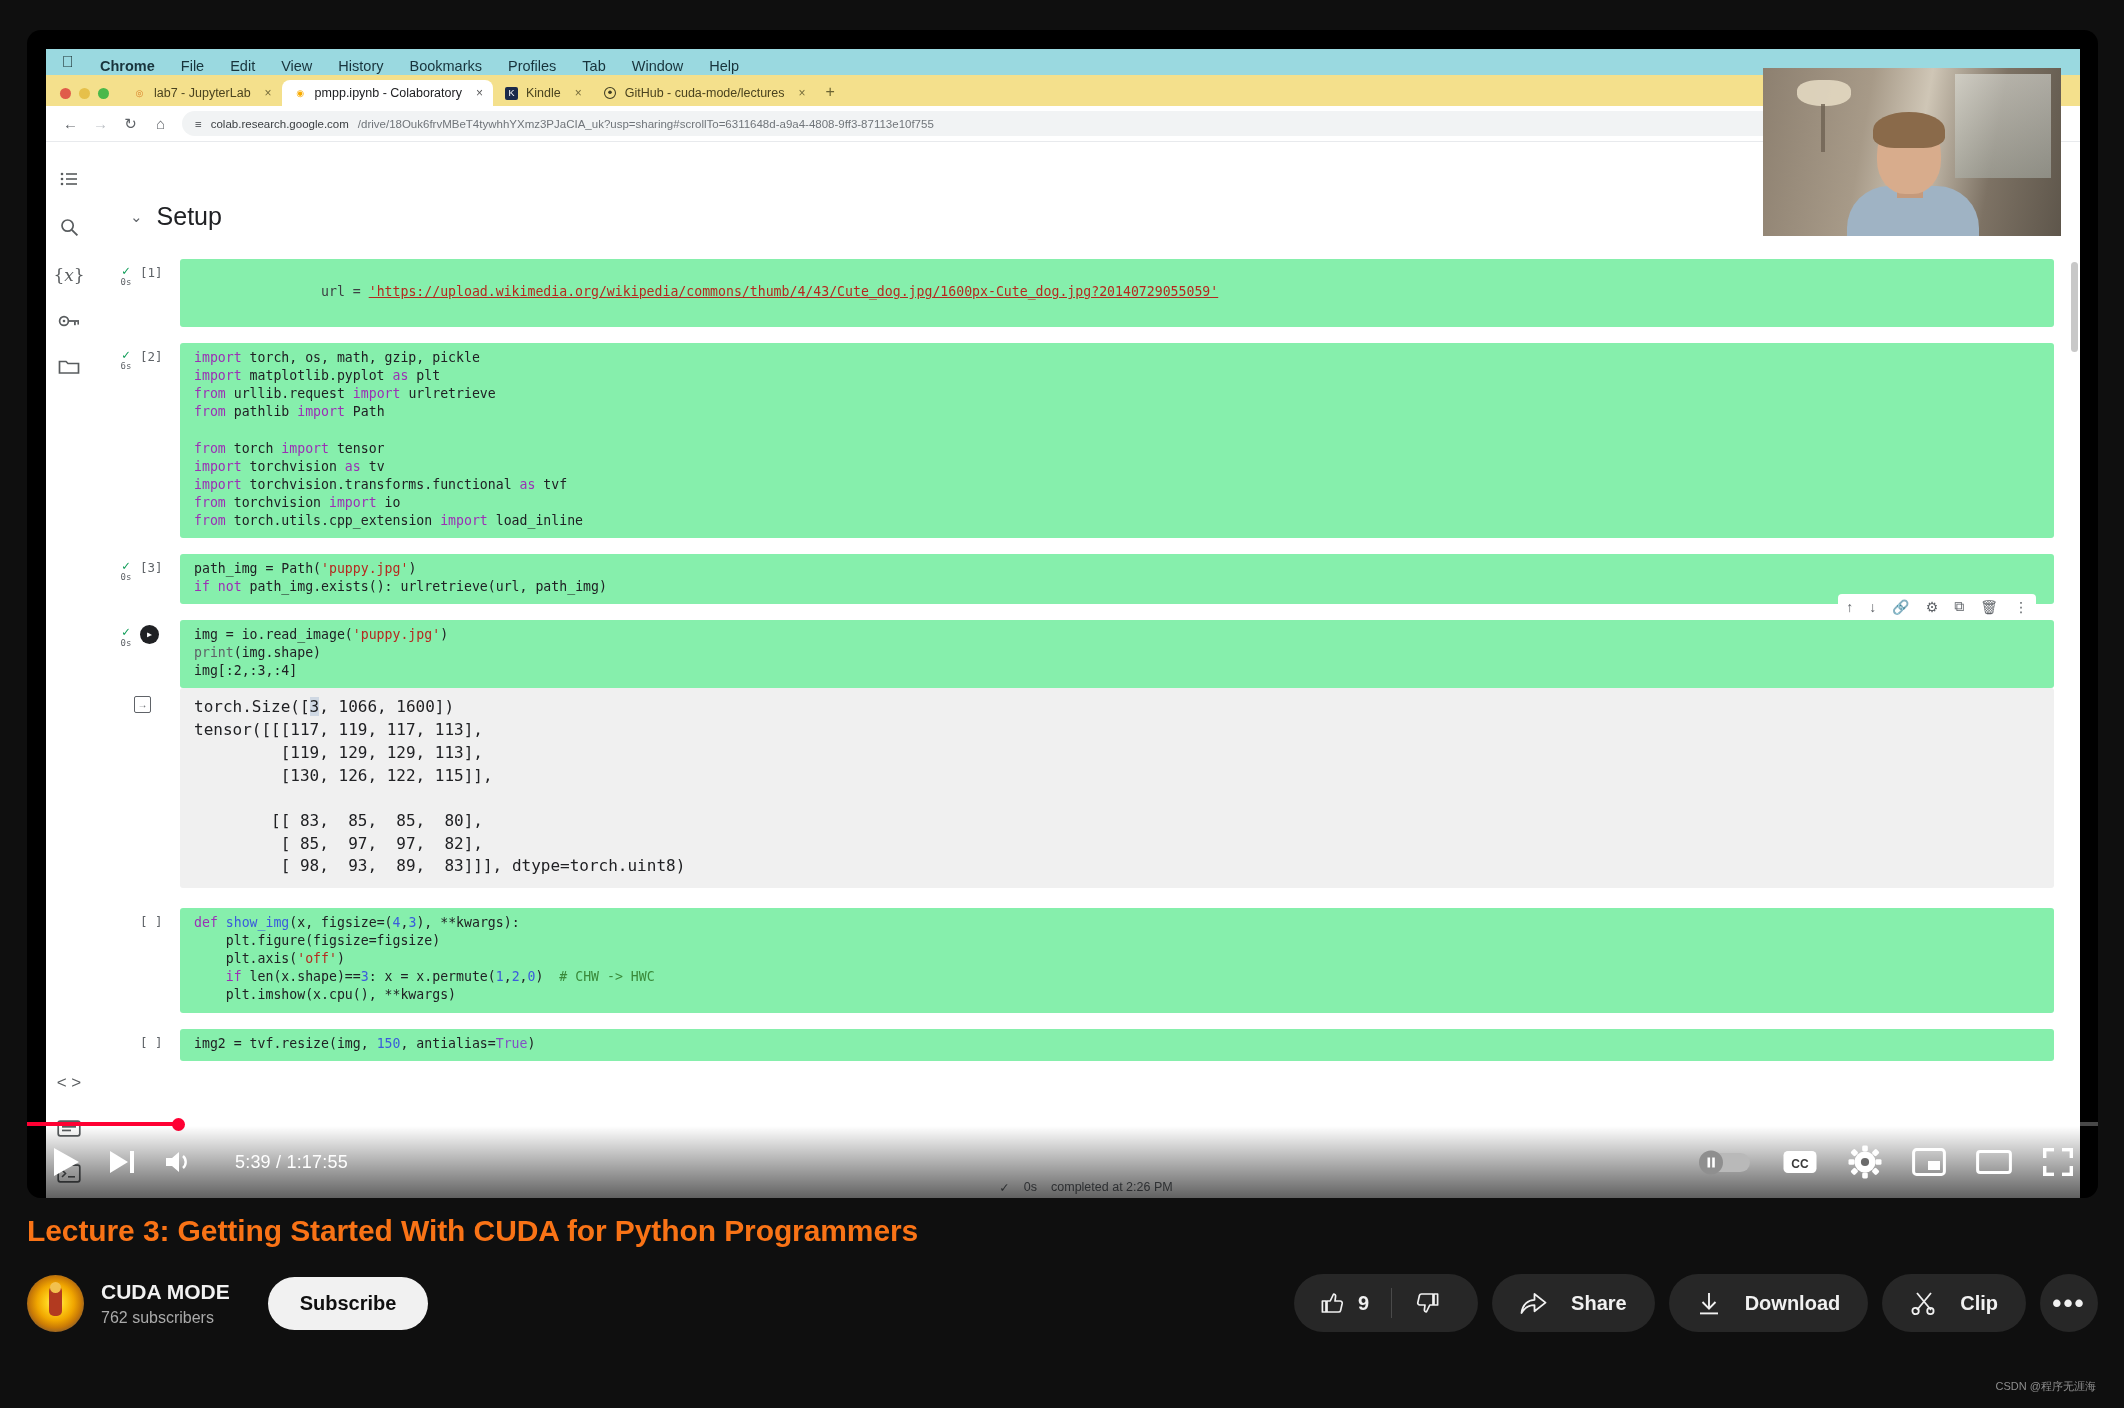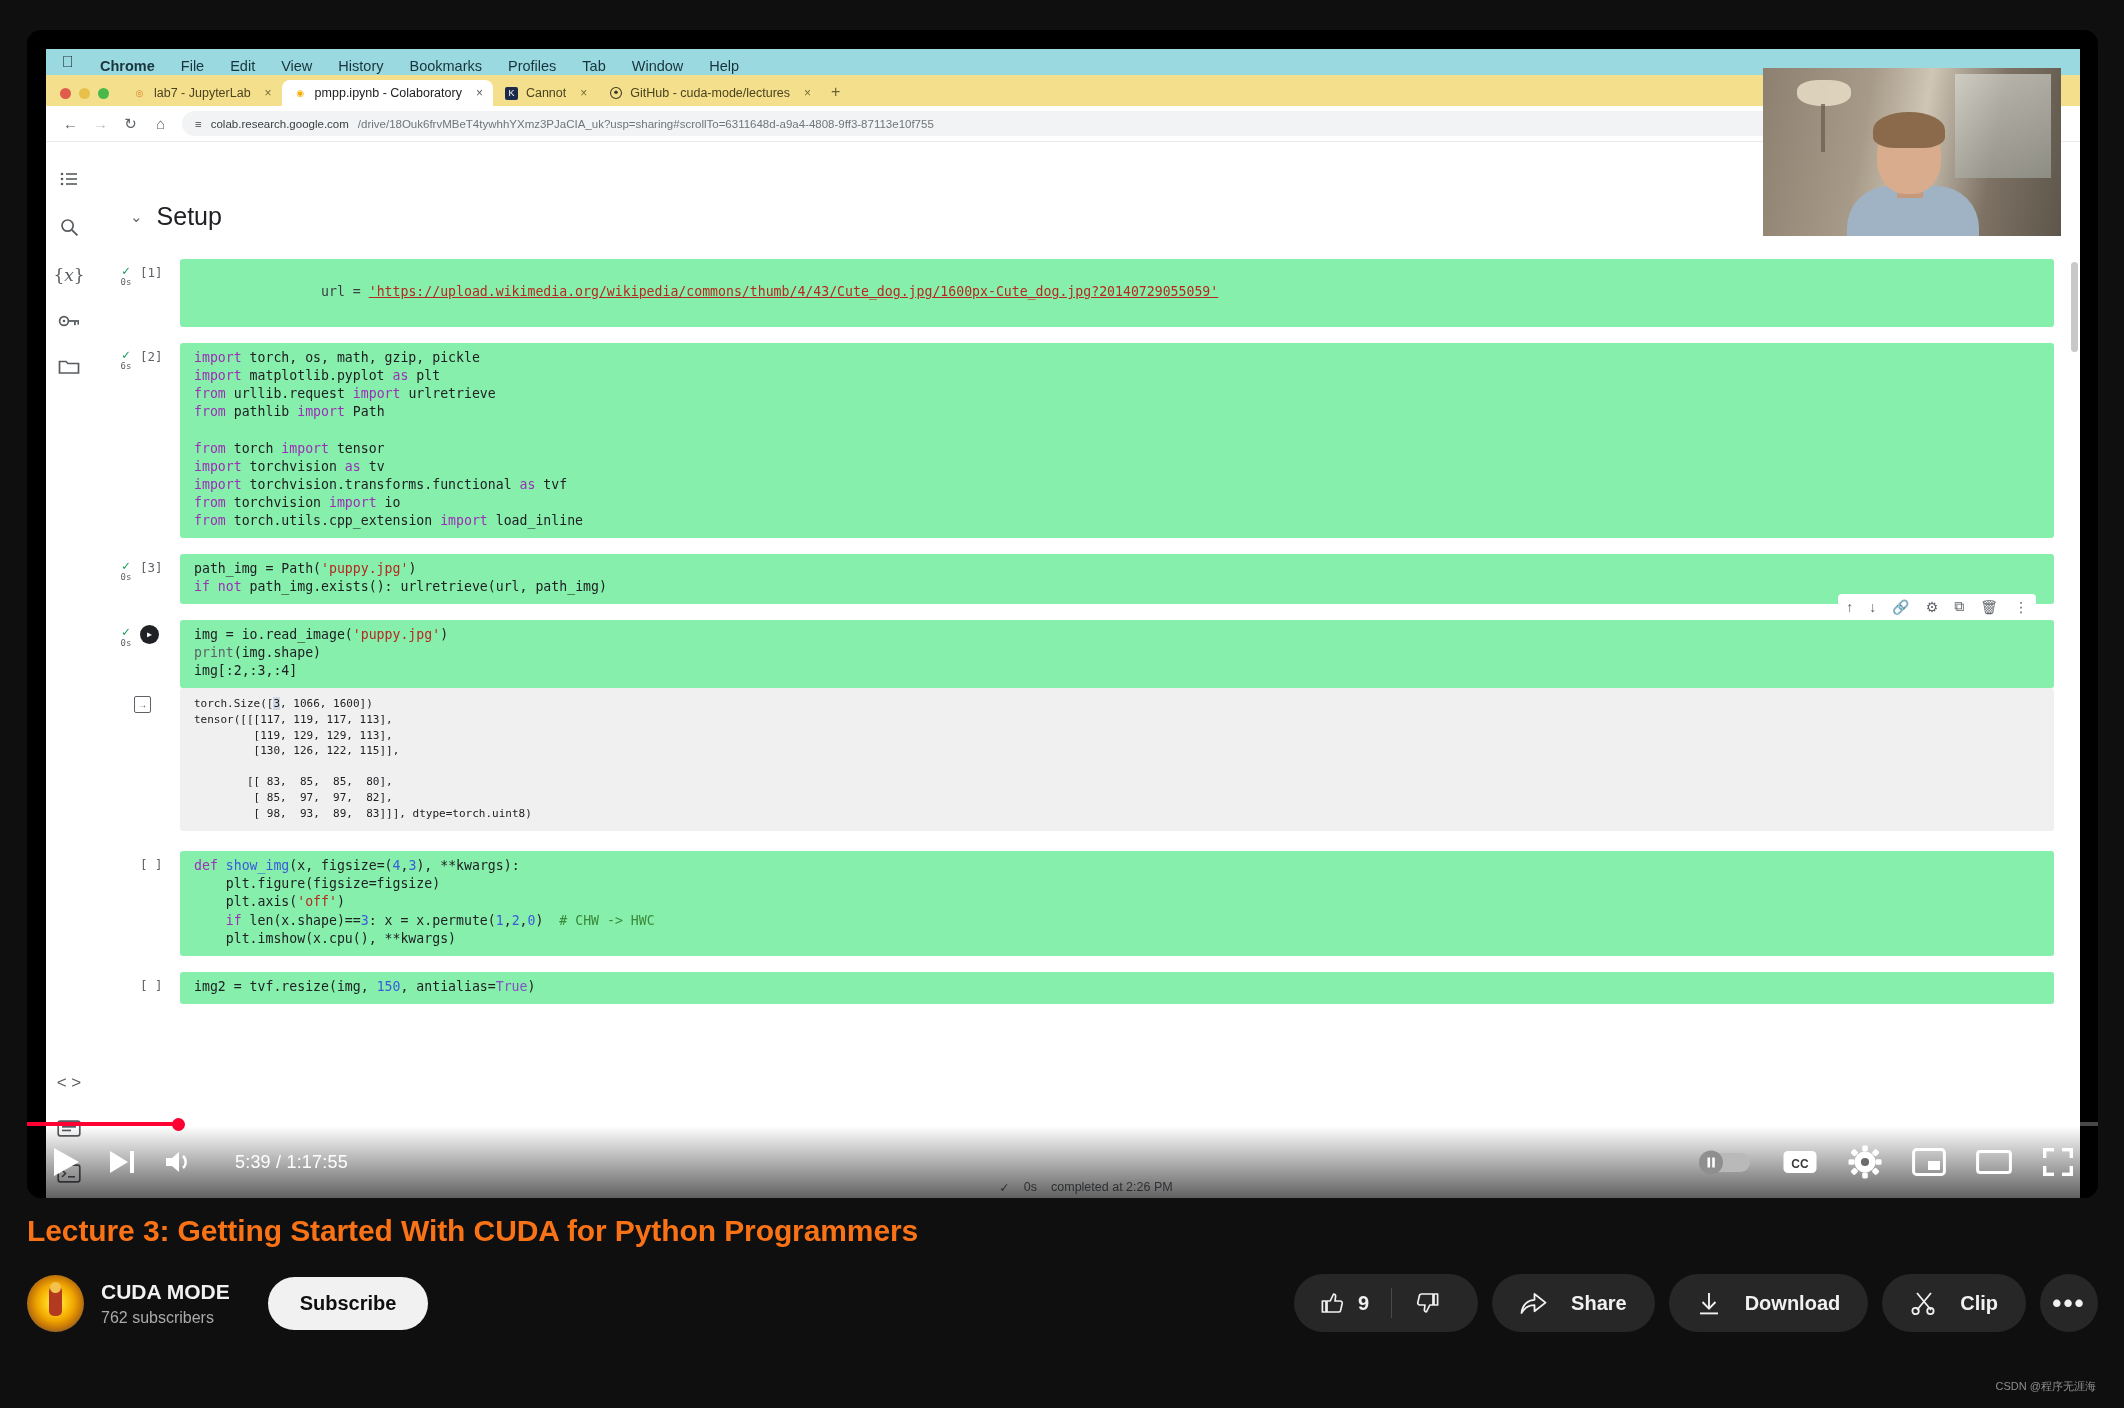--- a/index.html
+++ b/index.html
@@ -136,21 +136,21 @@
 
   .outcell { display: flex; margin: -6px 0 20px 0; }
   .outgutter { width: 62px; flex: 0 0 62px; padding-top: 6px; padding-left: 16px; }
   .outarrow {
     width: 17px; height: 17px; border: 1.6px solid #5f6368; border-radius: 2px;
     display: inline-flex; align-items: center; justify-content: center;
     font-size: 10px; color: #5f6368;
   }
   .output {
     flex: 1; background: #f0f0f0; border-radius: 3px; padding: 8px 12px 10px 14px;
-    font-family: "DejaVu Sans Mono", monospace; font-size: 11px; line-height: 1.42;
+    font-family: "DejaVu Sans Mono", monospace; font-size: 16px; line-height: 1.42;
     color: #202124; white-space: pre;
   }
   .selbox { background: #cfd8e3; }
 
   .celltools {
     position: absolute; right: 18px; top: -26px;
     display: flex; align-items: center; gap: 16px;
     color: #5f6368; font-size: 14px;
     background: #fff; padding: 4px 8px; border-radius: 4px;
   }
@@ -304,21 +304,21 @@
         </div>
 
         <div class="tab active">
           <span class="favi" style="color:#f9ab00">◉</span>
           <span class="tlabel">pmpp.ipynb - Colaboratory</span>
           <span class="tclose">×</span>
         </div>
 
         <div class="tab">
           <span class="favi" style="background:#1b2a4a;color:#fff">K</span>
-          <span class="tlabel">Cannot</span>
+          <span class="tlabel">Kindle</span>
           <span class="tclose">×</span>
         </div>
 
         <div class="tab">
           <span class="favi">
             <svg width="12" height="12" viewBox="0 0 16 16">
                 <circle cx="8" cy="8" r="7.3" fill="none" stroke="#3c3a22" stroke-width="1.4"></circle>
                 <circle cx="8" cy="7" r="2.4" fill="#3c3a22"></circle>
               </svg>
           </span>

